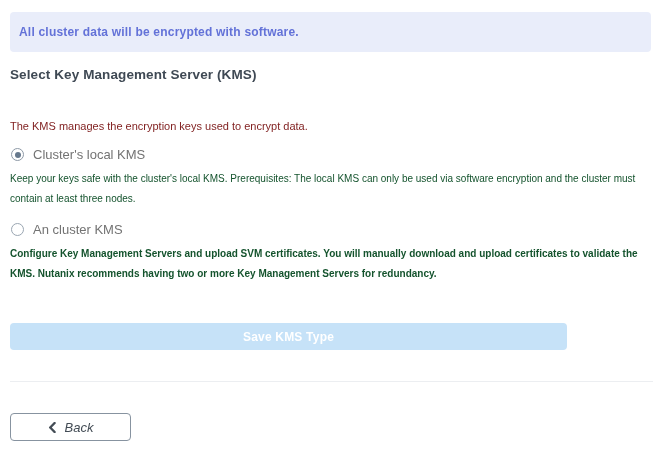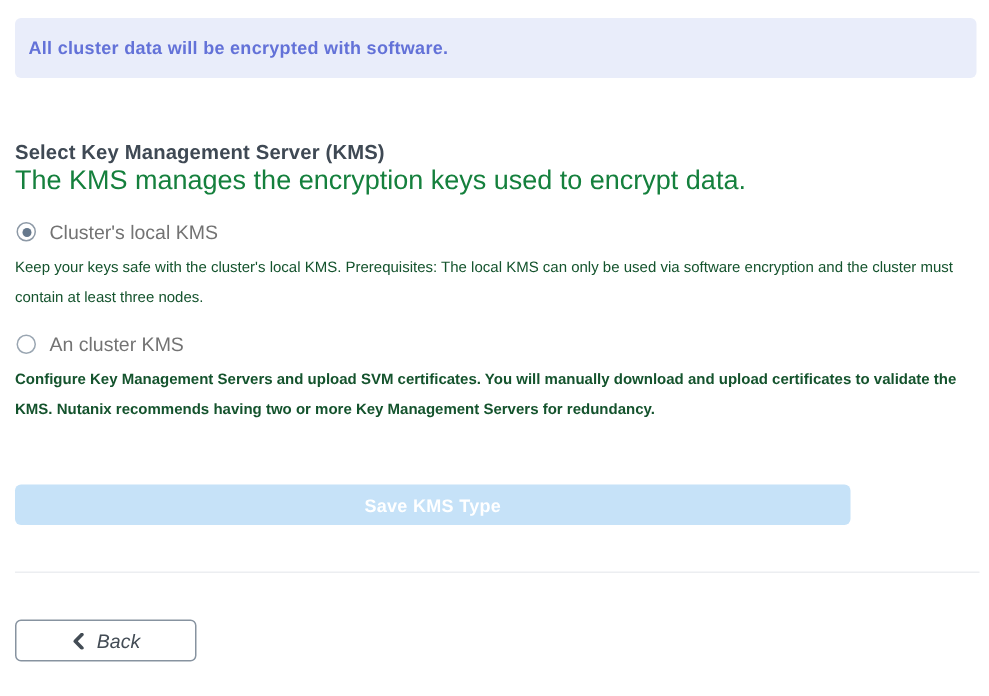--- a/index.html
+++ b/index.html
@@ -24,31 +24,31 @@
   }
   .banner-text {
     font-size: 12px;
     font-weight: bold;
     letter-spacing: 0.2px;
     color: #6372d8;
   }
 
   .section-title {
     position: absolute;
-    left: 10px; top: 94px;
+    left: 10px; top: 67px;
     font-size: 13.5px;
     font-weight: bold;
     color: #3f4954;
     letter-spacing: 0.1px;
   }
   .section-subtitle {
     position: absolute;
-    left: 10px; top: 110px;
-    font-size: 18px;
-    color: #15803d;
+    left: 10px; top: 120px;
+    font-size: 11px;
+    color: #7f1d1d;
   }
 
   .option-row {
     position: absolute;
     left: 11px;
     display: flex;
     align-items: center;
     gap: 9px;
     cursor: pointer;
   }

